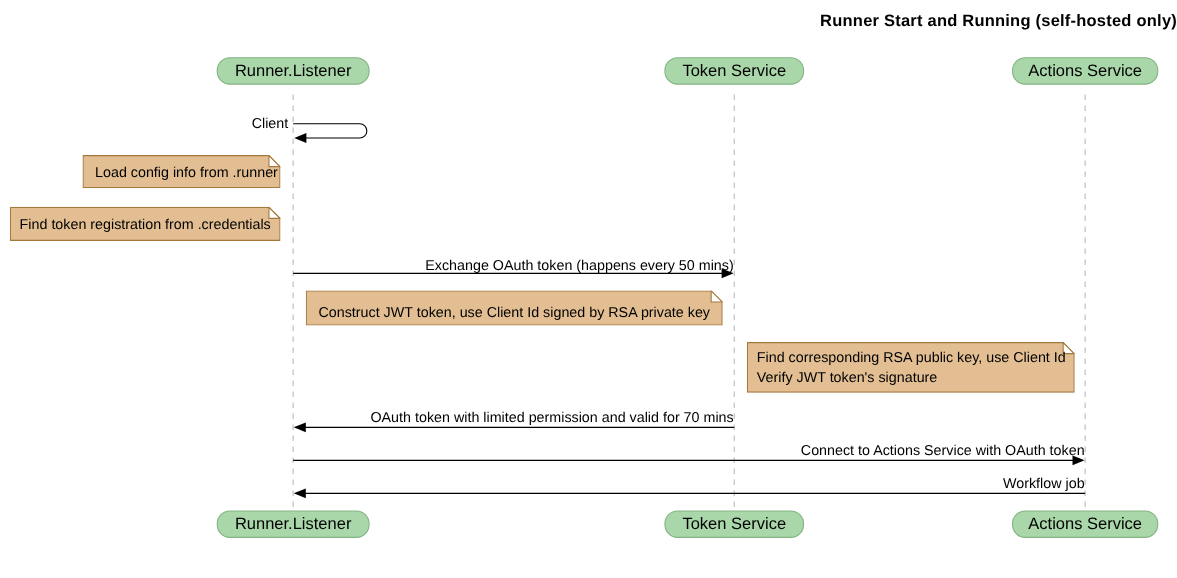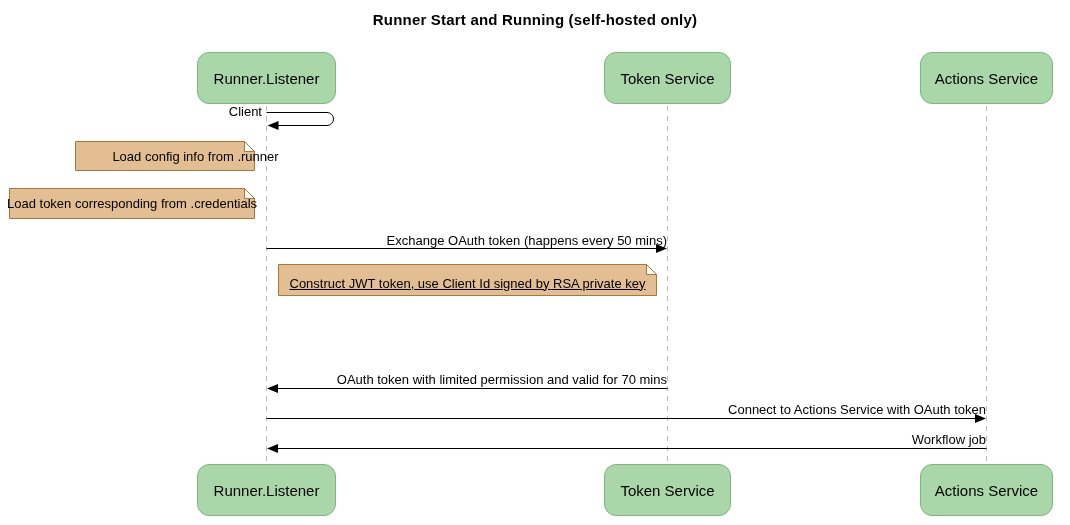--- a/index.html
+++ b/index.html
@@ -1,22 +1,22 @@
 <!DOCTYPE html>
 <html style="--participant-fill: #A9D7A9; --participant-border: #83B383; --note-fill: #E2BE92; --note-border: #A5783E; --note-fold: #FFFFFF; --lifeline: #BBBBBB; --arrow: #000000; --text: #000000; --background: #FFFFFF;"><head>
 <meta charset="utf-8">
 <style>
   html, body { margin: 0; padding: 0; background: #ffffff; }
   body { font-family: "Liberation Sans", "DejaVu Sans", sans-serif; color: var(--text, #000); }
   .canvas { position: relative; width: 1070px; height: 525px; background: var(--background, #fff); overflow: hidden; }
 
-  .title { position: absolute; top: 11px; left: 0; width: 1070px; text-align: center;
+  .title { position: absolute; top: 11px; left: 0; width: 1070px; text-align: right;
            font-size: 15px; font-weight: bold; letter-spacing: .2px; }
 
-  .participant { position: absolute; height: 52px; box-sizing: border-box;
+  .participant { position: absolute; height: 25px; box-sizing: border-box;
                  background: var(--participant-fill, #a9d7a9);
                  border: 1px solid var(--participant-border, #83b383);
                  border-radius: 12px; display: flex; align-items: center; justify-content: center;
                  font-size: 15px; }
 
   .overlay { position: absolute; left: 0; top: 0; width: 1070px; height: 525px; pointer-events: none; }
   .lifeline { stroke: var(--lifeline, #bbb); stroke-width: 1; stroke-dasharray: 5,5; fill: none; }
   .msg-line { stroke: var(--arrow, #000); stroke-width: 1; fill: none; }
   .msg-head { fill: var(--arrow, #000); stroke: none; }
 
@@ -79,38 +79,48 @@
   <div class="participant" style="left:920px; top:464px; width:133px;">
     <span>Actions Service</span>
   </div>
 
   <div class="msg-label right-align" style="left:180px; top:104px; width:82px;">Client</div>
   <div class="msg-label" style="left:266px; top:233px; width:401px;">Exchange OAuth token (happens every 50 mins)</div>
   <div class="msg-label" style="left:266px; top:372px; width:401px;">OAuth token with limited permission and valid for 70 mins</div>
   <div class="msg-label" style="left:266px; top:402px; width:720px;">Connect to Actions Service with OAuth token</div>
   <div class="msg-label" style="left:266px; top:432px; width:720px;">Workflow job</div>
 
-  <div class="note" style="left:75px; top:141px; width:189px; height:30px;padding-left:26px;">
+  <div class="note" style="left:75px; top:141px; width:189px; height:30px;">
     <svg width="180" height="30">
       <path class="note-shape-fill" d="M0.5,0.5 H169.5 L179.5,10.5 V29.5 H0.5 Z"></path>
       <path class="note-fold-fill" d="M169.5,0.5 V10.5 H179.5 Z"></path>
     </svg>
     <div class="note-text">Load config info from .runner</div>
   </div>
 
   <div class="note" style="left:9px; top:188px; width:246px; height:31px;">
     <svg width="246" height="31">
       <path class="note-shape-fill" d="M0.5,0.5 H235.5 L245.5,10.5 V30.5 H0.5 Z"></path>
       <path class="note-fold-fill" d="M235.5,0.5 V10.5 H245.5 Z"></path>
     </svg>
-    <div class="note-text">Load token corresponding from .credentials</div>
+    <div class="note-text">Find token registration from .credentials</div>
   </div>
 
-  <div class="note" style="left:278px; top:264px; width:379px; height:38px;text-decoration:underline;">
+  <div class="note" style="left:278px; top:264px; width:379px; height:38px;">
     <svg width="379" height="32">
       <path class="note-shape-fill" d="M0.5,0.5 H368.5 L378.5,10.5 V31.5 H0.5 Z"></path>
       <path class="note-fold-fill" d="M368.5,0.5 V10.5 H378.5 Z"></path>
     </svg>
     <div class="note-text">Construct JWT token, use Client Id signed by RSA private key</div>
   </div>
 
+  <div class="note" style="left:679px; top:311px; width:298px; height:46px;">
+    <svg width="298" height="46">
+      <path class="note-shape-fill" d="M0.5,0.5 H287.5 L297.5,10.5 V45.5 H0.5 Z"></path>
+      <path class="note-fold-fill" d="M287.5,0.5 V10.5 H297.5 Z"></path>
+    </svg>
+    <div class="note-text multiline">
+      <span>Find corresponding RSA public key, use Client Id</span>
+      <span>Verify JWT token's signature</span>
+    </div>
+  </div>
 
 </div>
 
 </body></html>

